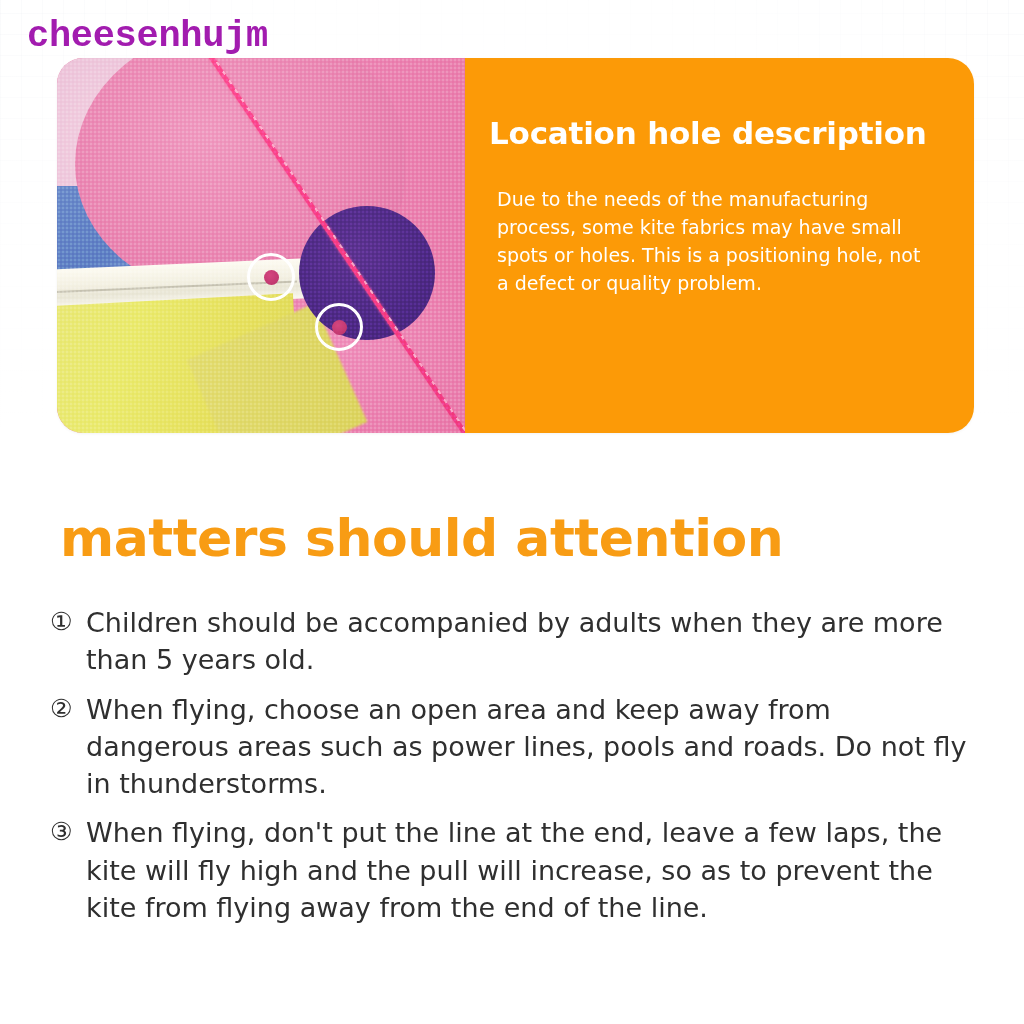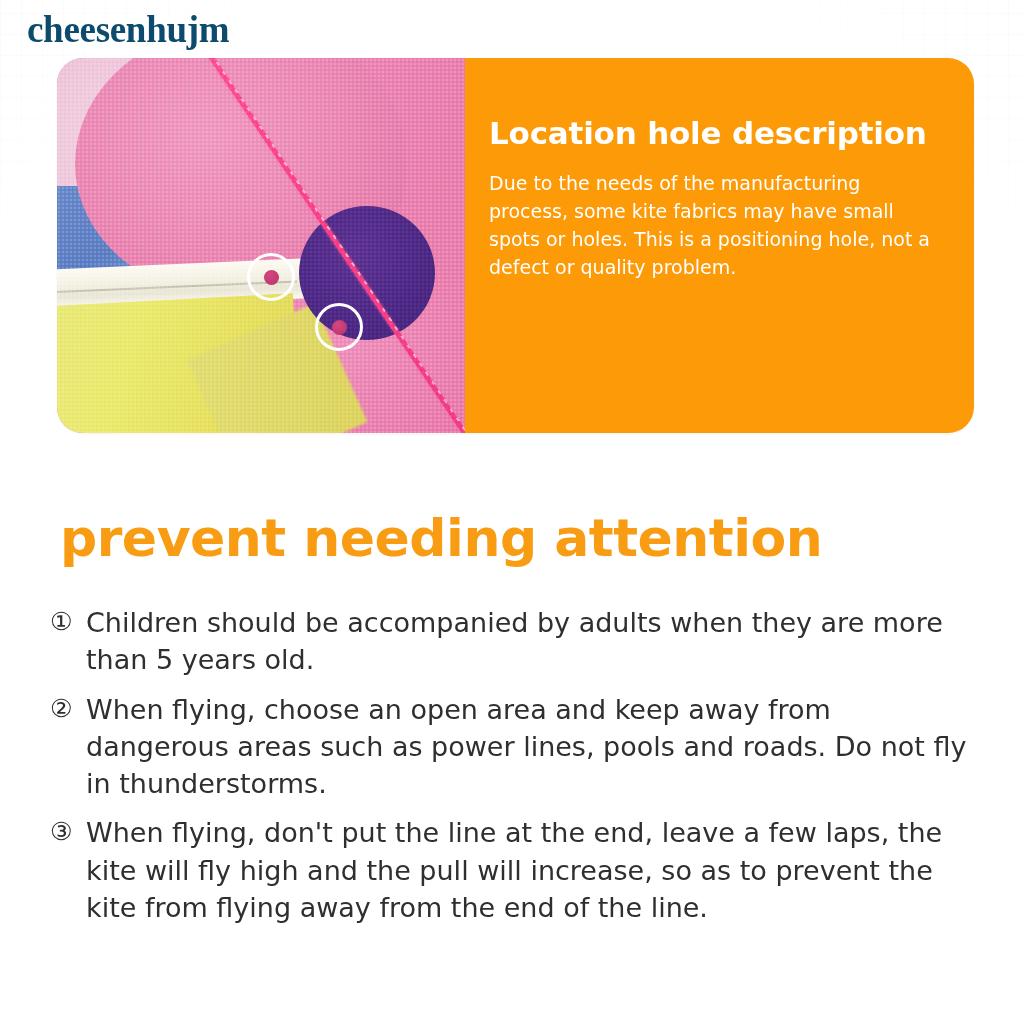--- a/index.html
+++ b/index.html
@@ -34,28 +34,28 @@
     background:
       radial-gradient(ellipse 700px 520px at 512px 300px, #fff 40%, rgba(255,255,255,0.86) 72%, rgba(255,255,255,0.55) 100%),
       linear-gradient(to bottom, rgba(255,255,255,0) 0px, rgba(255,255,255,0) 150px, #fff 430px, #fff 100%);
     pointer-events: none;
   }
 
   
   .watermark {
     position: absolute;
     left: 27px;
-    top: 11px;
+    top: 18px;
     font-size: 37px;
     font-weight: bold;
-    color: #0c4a6e;
+    color: #a21caf;
     letter-spacing: -0.3px;
     line-height: 1;
     z-index: 40;
-    font-family: Liberation Serif, serif;
+    font-family: Liberation Mono, monospace;
   }
 
   
   .card {
     position: absolute;
     left: 57px;
     top: 58px;
     width: 917px;
     height: 375px;
     border-radius: 26px;
@@ -195,28 +195,28 @@
     background: #fc9a07;
     padding: 58px 30px 0 24px;
     box-sizing: border-box;
     color: #ffffff;
   }
   .panel-title {
     font-size: 31px;
     font-weight: bold;
     letter-spacing: -0.2px;
     line-height: 1.1;
-    margin: 0 0 20px 0;
+    margin: 0 0 36px 0;
     font-family: "DejaVu Sans", sans-serif;
   }
   .panel-body {
     font-size: 19px;
     line-height: 1.47;
     font-weight: normal;
-    margin: 0;
+    margin: 8px;
     font-family: "DejaVu Sans", sans-serif;
     max-width: 470px;
   }
 
   
   .attn-heading {
     position: absolute;
     left: 60px;
     top: 510px;
     font-size: 52px;
@@ -286,21 +286,21 @@
     <div class="ph-layer ph-circle c2"></div>
   </div>
 
   <div class="panel">
     <h2 class="panel-title">Location hole description</h2>
     <p class="panel-body">Due to the needs of the manufacturing process, some kite fabrics may have small spots or holes. This is a positioning hole, not a defect or quality problem.</p>
   </div>
 
 </div>
 
-<div class="attn-heading">prevent needing attention</div>
+<div class="attn-heading">matters should attention</div>
 
 <div class="notes">
 
   <div class="note-item">
     <span class="note-num">①</span>
     <span class="note-text">Children should be accompanied by adults when they are more than 5 years old.</span>
   </div>
 
   <div class="note-item">
     <span class="note-num">②</span>

